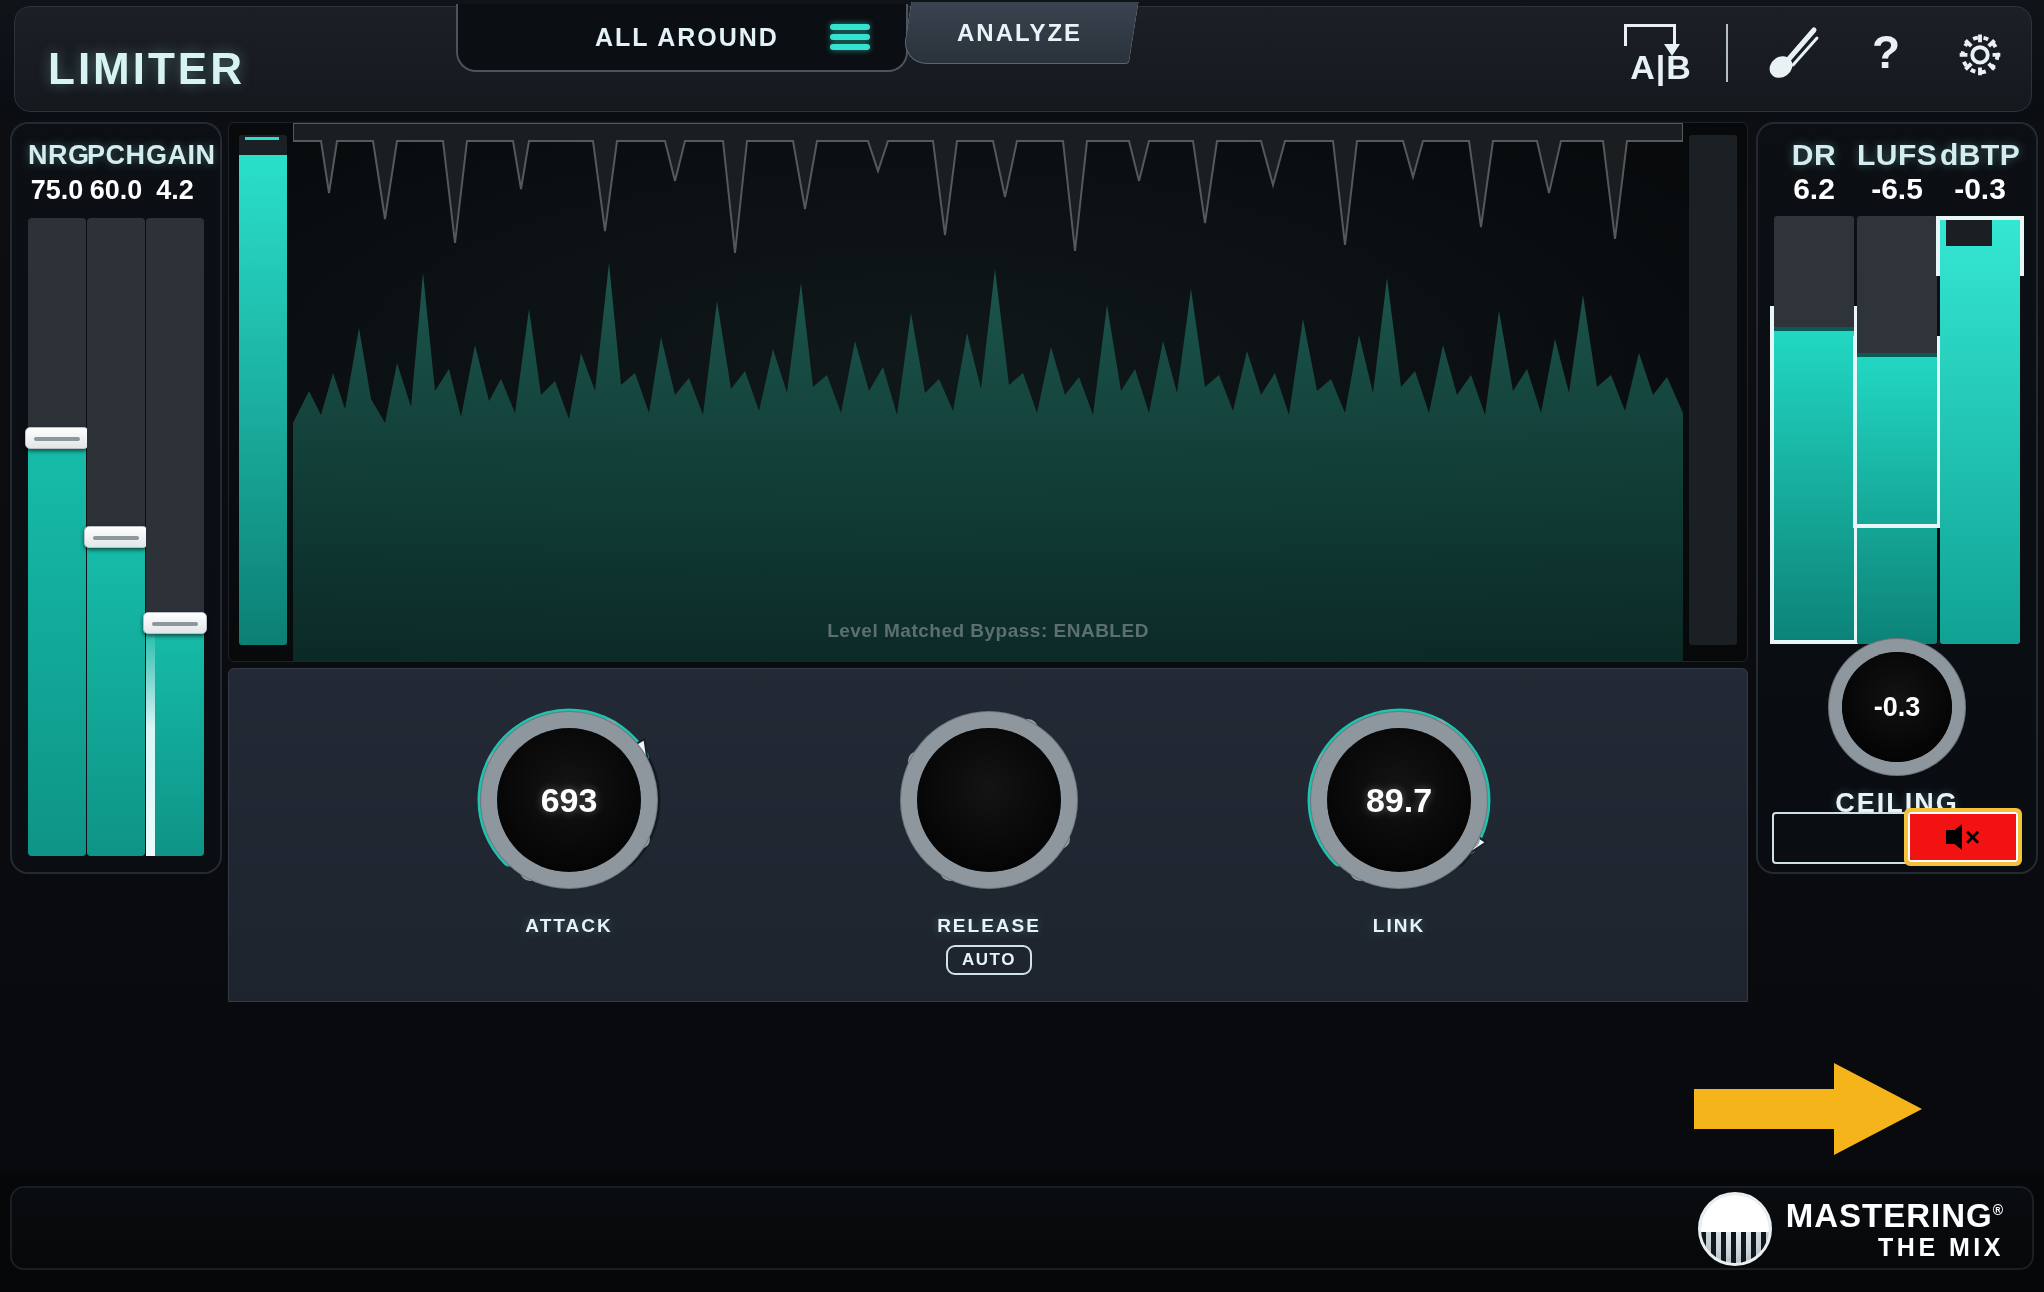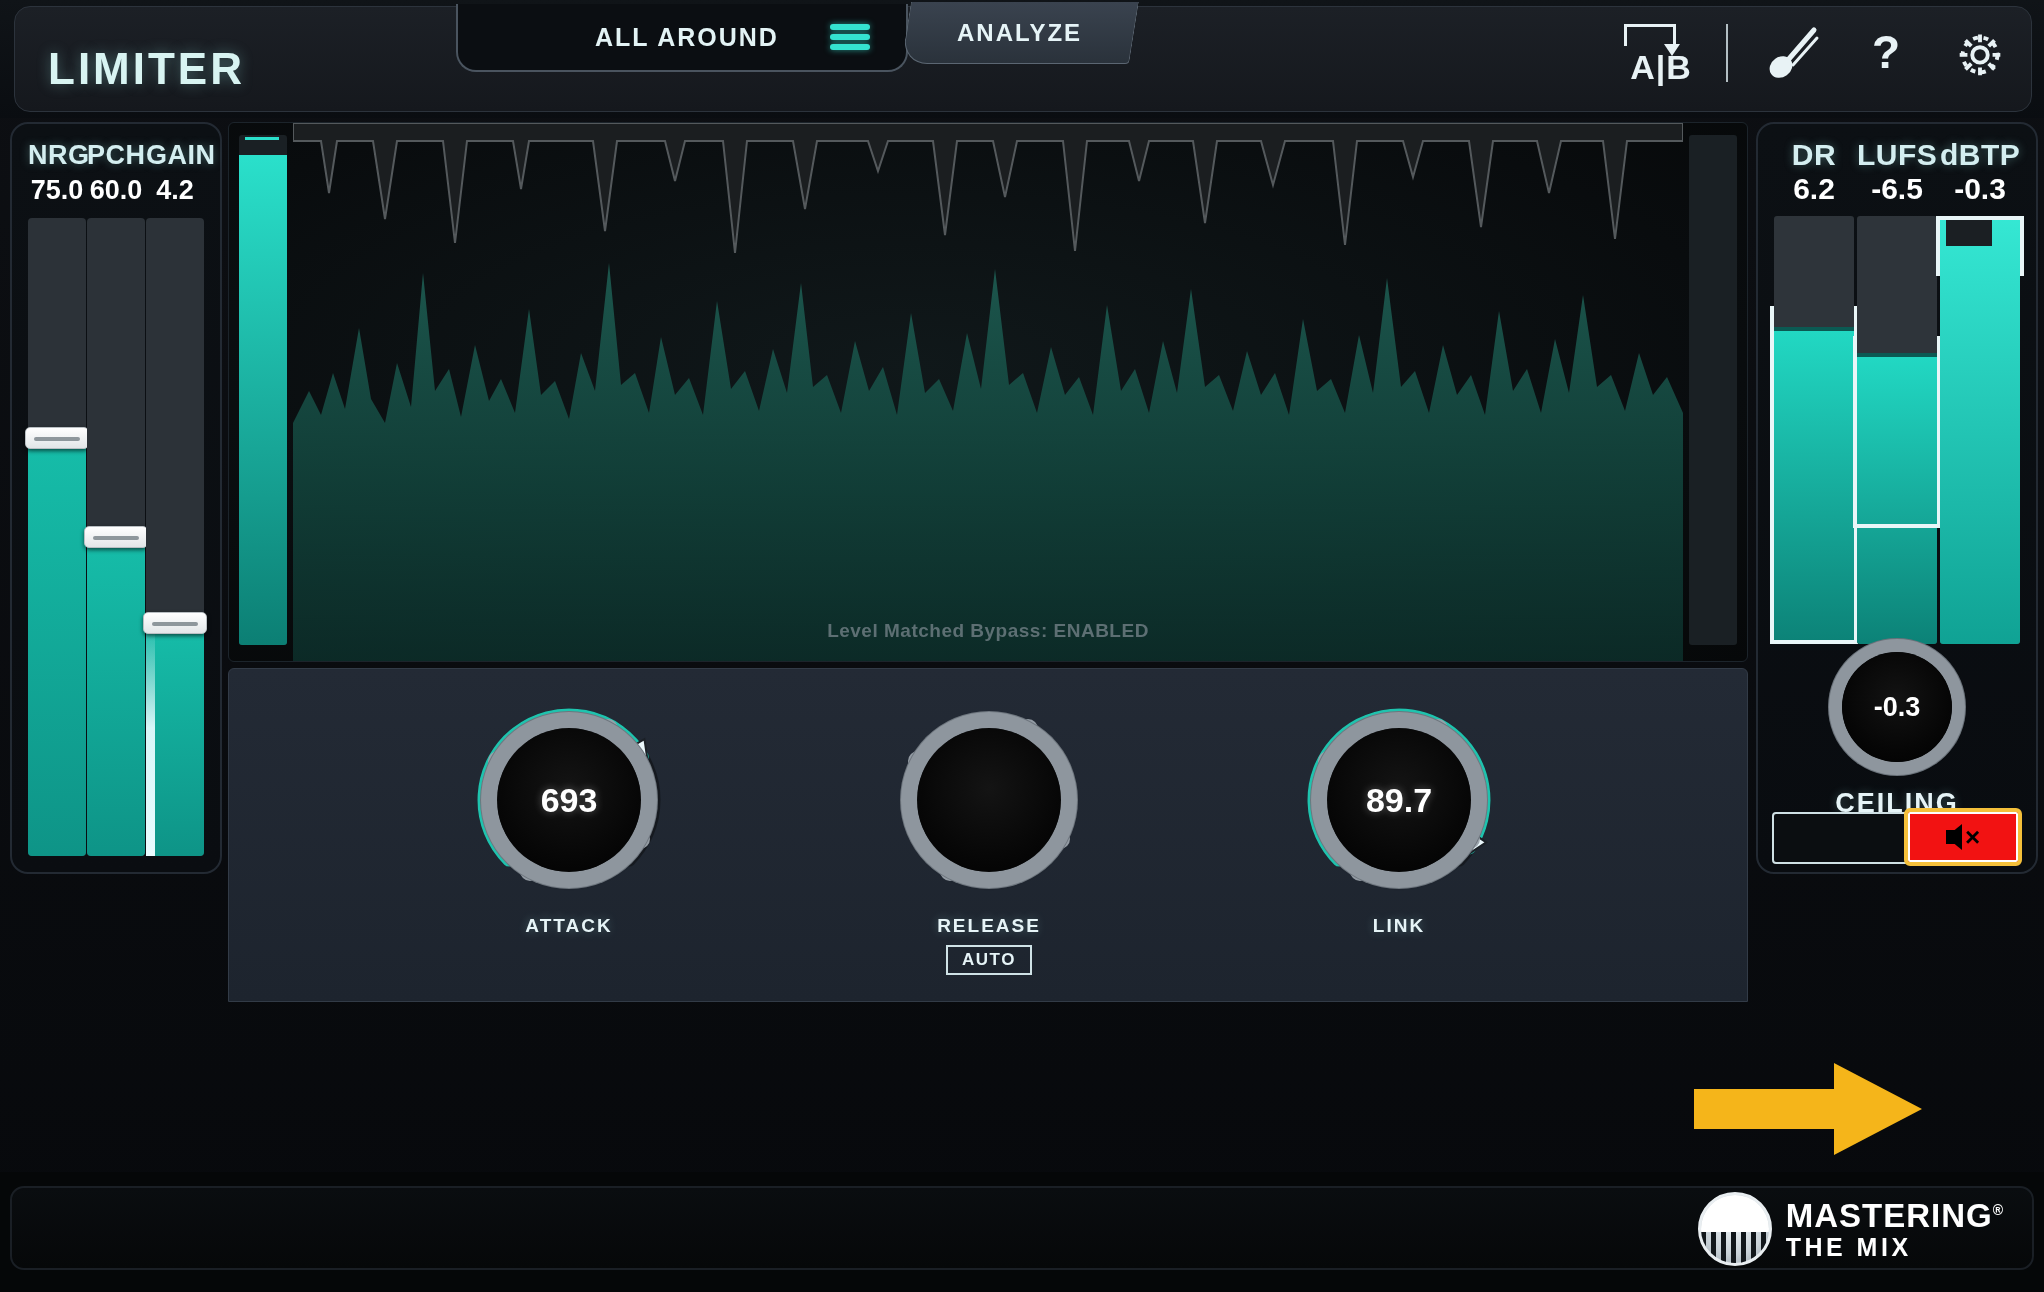--- a/index.html
+++ b/index.html
@@ -207,21 +207,21 @@
     text-shadow: 0 0 8px rgba(255,255,255,.3);
     position: relative; z-index: 3;
   }
   .knob-label {
     margin-top: 10px; font-size: 19px; font-weight: bold; letter-spacing: 2px;
     color: #e6f4f7; text-shadow: 0 0 10px rgba(160,230,230,.3);
   }
   .auto-badge {
     display: inline-block; margin-top: 8px; padding: 3px 14px;
     font-size: 17px; font-weight: bold; letter-spacing: 1.5px;
-    color: #e6f4f7; border: 2px solid #cfe2e6; border-radius: 0;
+    color: #e6f4f7; border: 2px solid #cfe2e6; border-radius: 9px;
   }
 
   
   .right-panel {
     position: absolute; left: 1756px; top: 122px; width: 282px; height: 752px;
     background: linear-gradient(180deg,#0c1014 0%,#090c10 100%);
     border: 2px solid #232a33; border-radius: 18px;
     padding: 14px 14px 12px 14px;
   }
   .rm-heads { display: flex; justify-content: space-between; padding: 0 2px; }
@@ -335,21 +335,21 @@
   .logo-mark::before {
     content: ""; position: absolute; left: 0; right: 0; top: 0; height: 54%;
     background: #fff;
   }
   .logo-text { line-height: 1; }
   .logo-text .l1 {
     font-size: 33px; font-weight: bold; color: #ffffff; letter-spacing: 1px;
   }
   .logo-text .l1 sup { font-size: 14px; vertical-align: super; }
   .logo-text .l2 {
-    font-size: 25px; font-weight: bold; color: #ffffff; letter-spacing: 3.5px; margin-top: 3px;
+    font-size: 25px; font-weight: bold; color: #ffffff; letter-spacing: 3.5px; margin-top: 3px; text-align: right;
   }
 </style>
 </head>
 <body>
 
 <div id="app">
 
   <div class="header">
     <div class="header-plate"></div>
 

